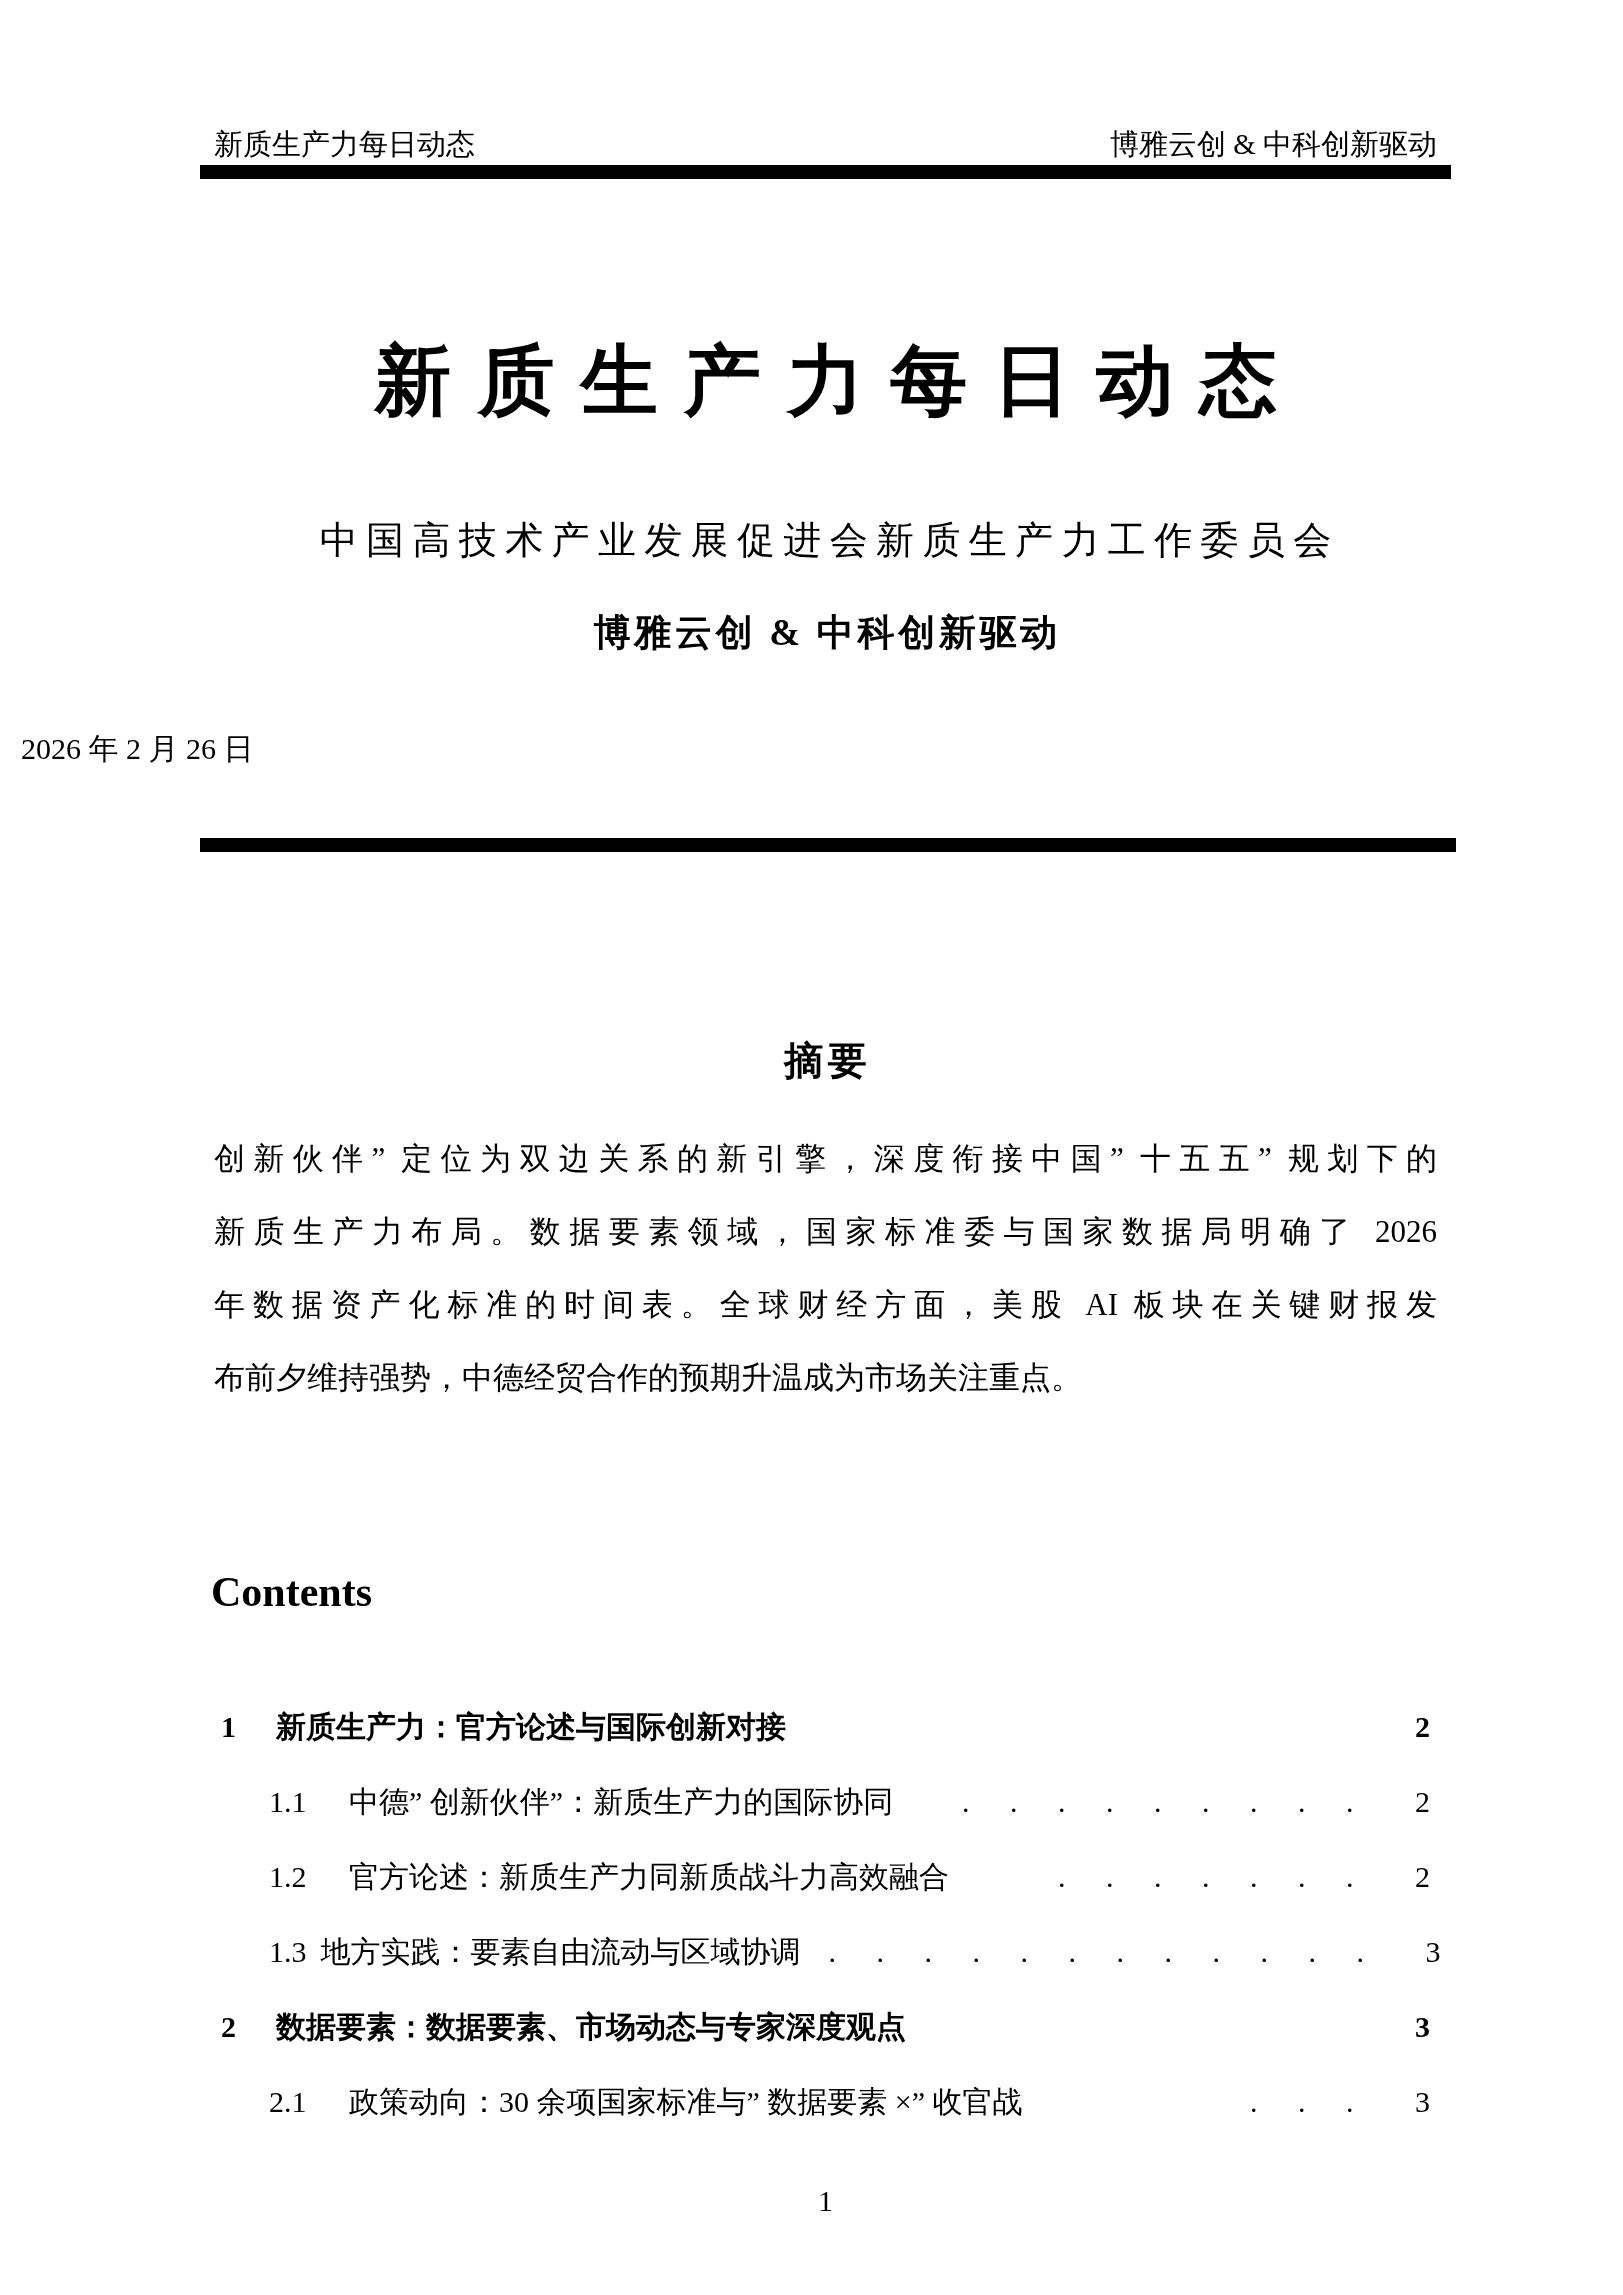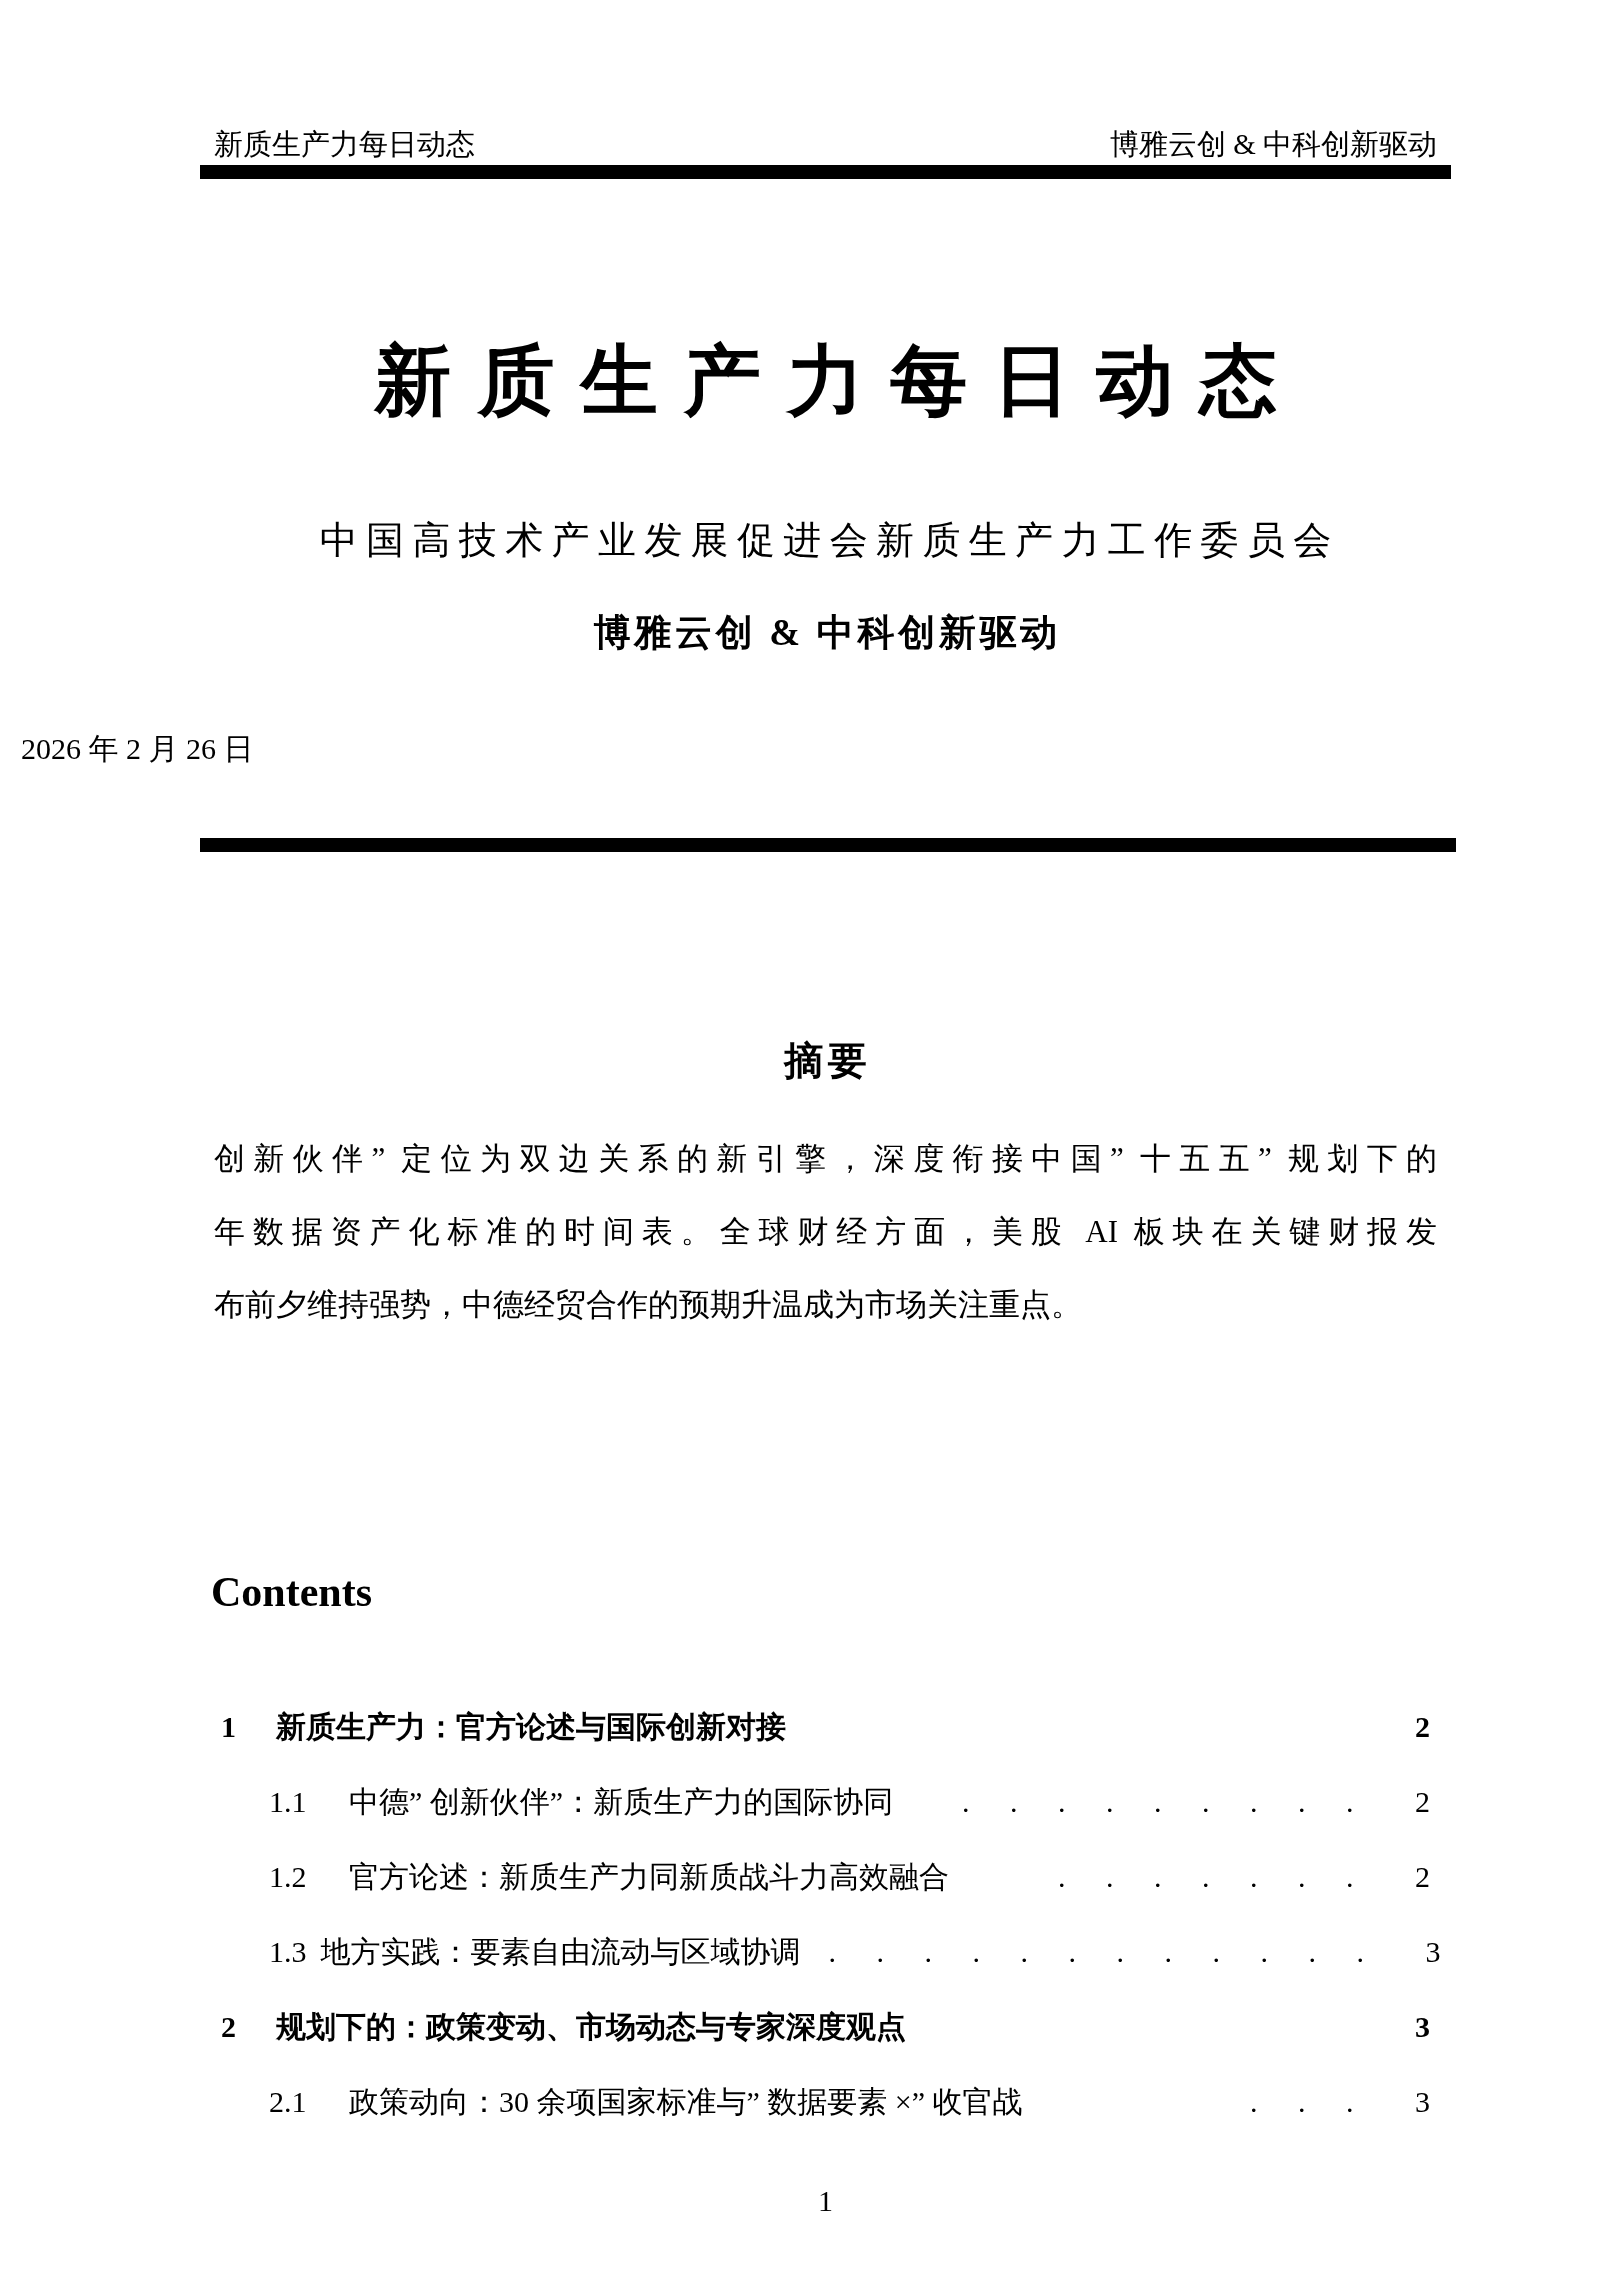--- a/index.html
+++ b/index.html
@@ -177,20 +177,21 @@
 
   <div class="doc-title">新质生产力每日动态</div>
   <div class="doc-subtitle">中国高技术产业发展促进会新质生产力工作委员会</div>
   <div class="doc-authors">博雅云创 &amp; 中科创新驱动</div>
   <div class="doc-date">2026 年 2 月 26 日</div>
   <div class="title-rule"></div>
 
   <div class="abstract-heading">摘要</div>
   <div class="abstract-body">
     <div class="abs-line">创新伙伴” 定位为双边关系的新引擎，深度衔接中国” 十五五” 规划下的</div>
+    <div class="abs-line">新质生产力布局。数据要素领域，国家标准委与国家数据局明确了 2026</div>
     <div class="abs-line">年数据资产化标准的时间表。全球财经方面，美股 AI 板块在关键财报发</div>
     <div class="abs-line last">布前夕维持强势，中德经贸合作的预期升温成为市场关注重点。</div>
   </div>
 
   <div class="contents-heading">Contents</div>
 
   <div class="toc">
 
     <div class="toc-row lvl1">
       <span class="toc-num">1</span>
@@ -219,21 +220,21 @@
     <div class="toc-row lvl2">
       <span class="toc-num">1.3</span>
       <span class="toc-title">地方实践：要素自由流动与区域协调</span>
       <span class="toc-fill"></span>
       <span class="toc-leader">. . . . . . . . . . . .</span>
       <span class="toc-page">3</span>
     </div>
 
     <div class="toc-row lvl1">
       <span class="toc-num">2</span>
-      <span class="toc-title">规划下的：政策变动、市场动态与专家深度观点</span>
+      <span class="toc-title">数据要素：数据要素、市场动态与专家深度观点</span>
       <span class="toc-fill"></span>
       <span class="toc-leader"></span>
       <span class="toc-page">3</span>
     </div>
 
     <div class="toc-row lvl2">
       <span class="toc-num">2.1</span>
       <span class="toc-title">政策动向：30 余项国家标准与” 数据要素 ×” 收官战</span>
       <span class="toc-fill"></span>
       <span class="toc-leader">. . .</span>

